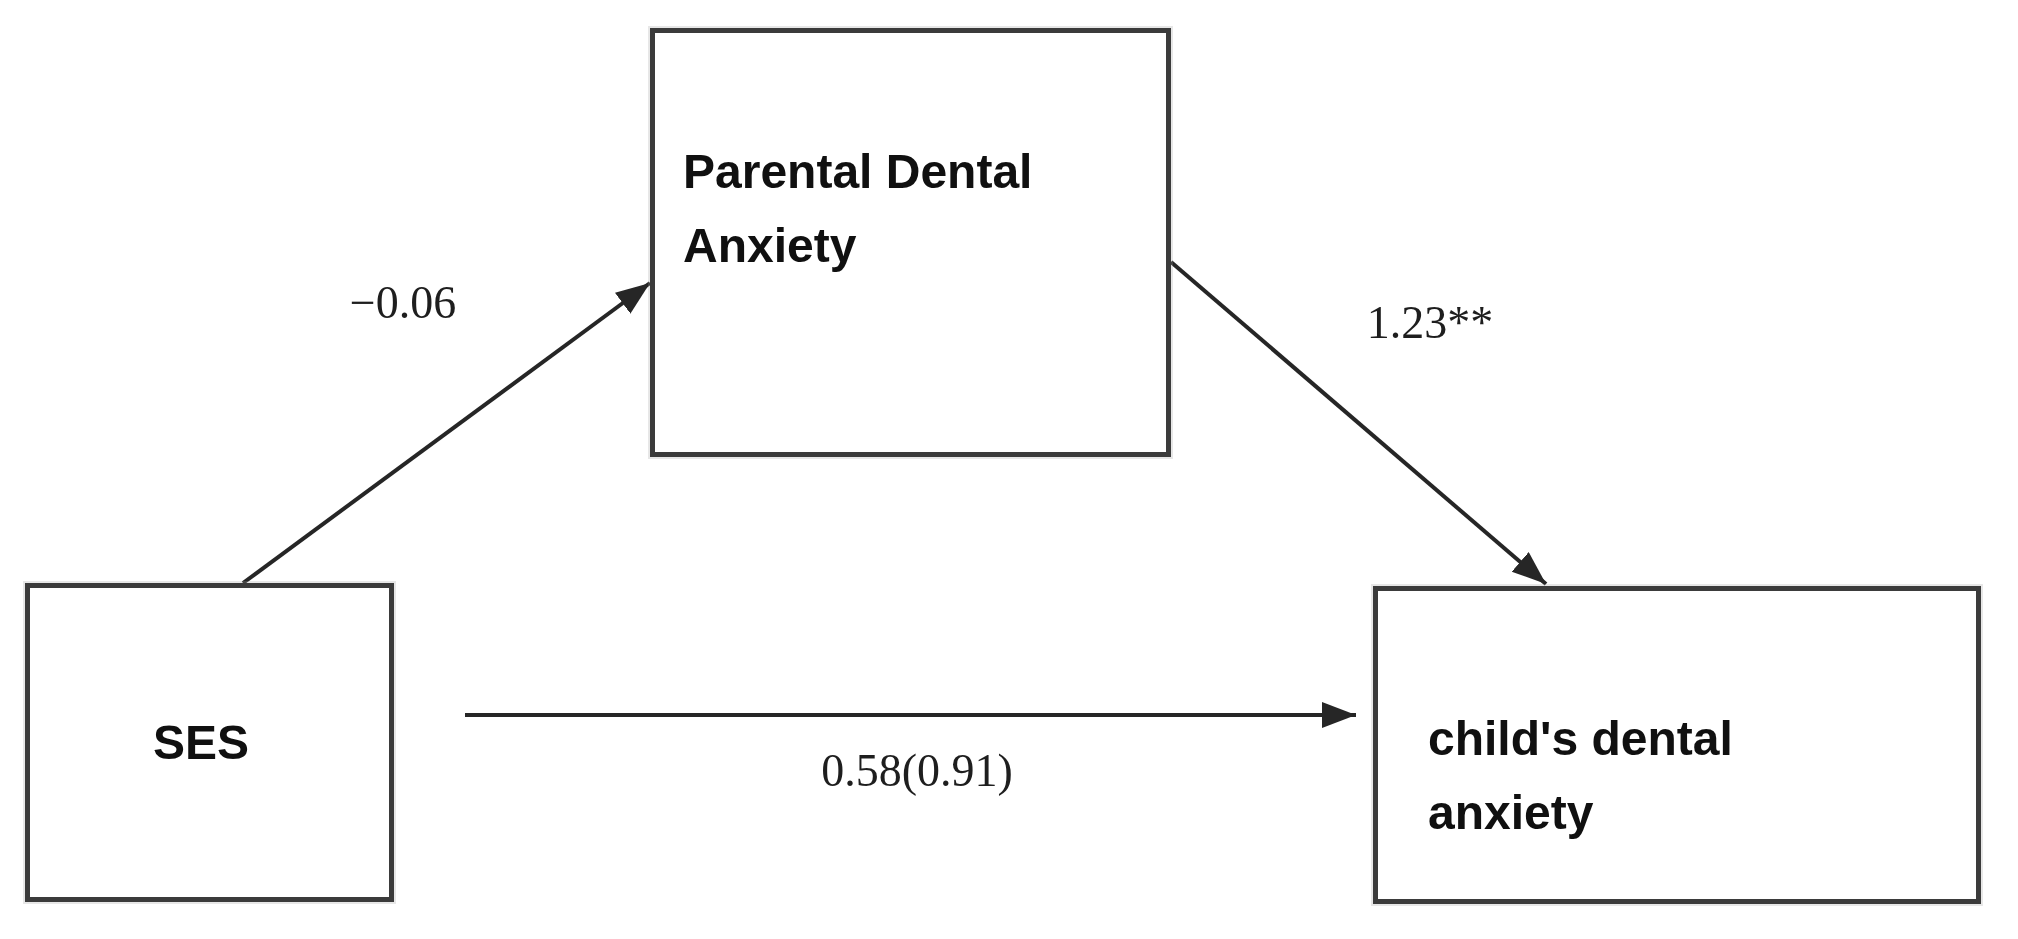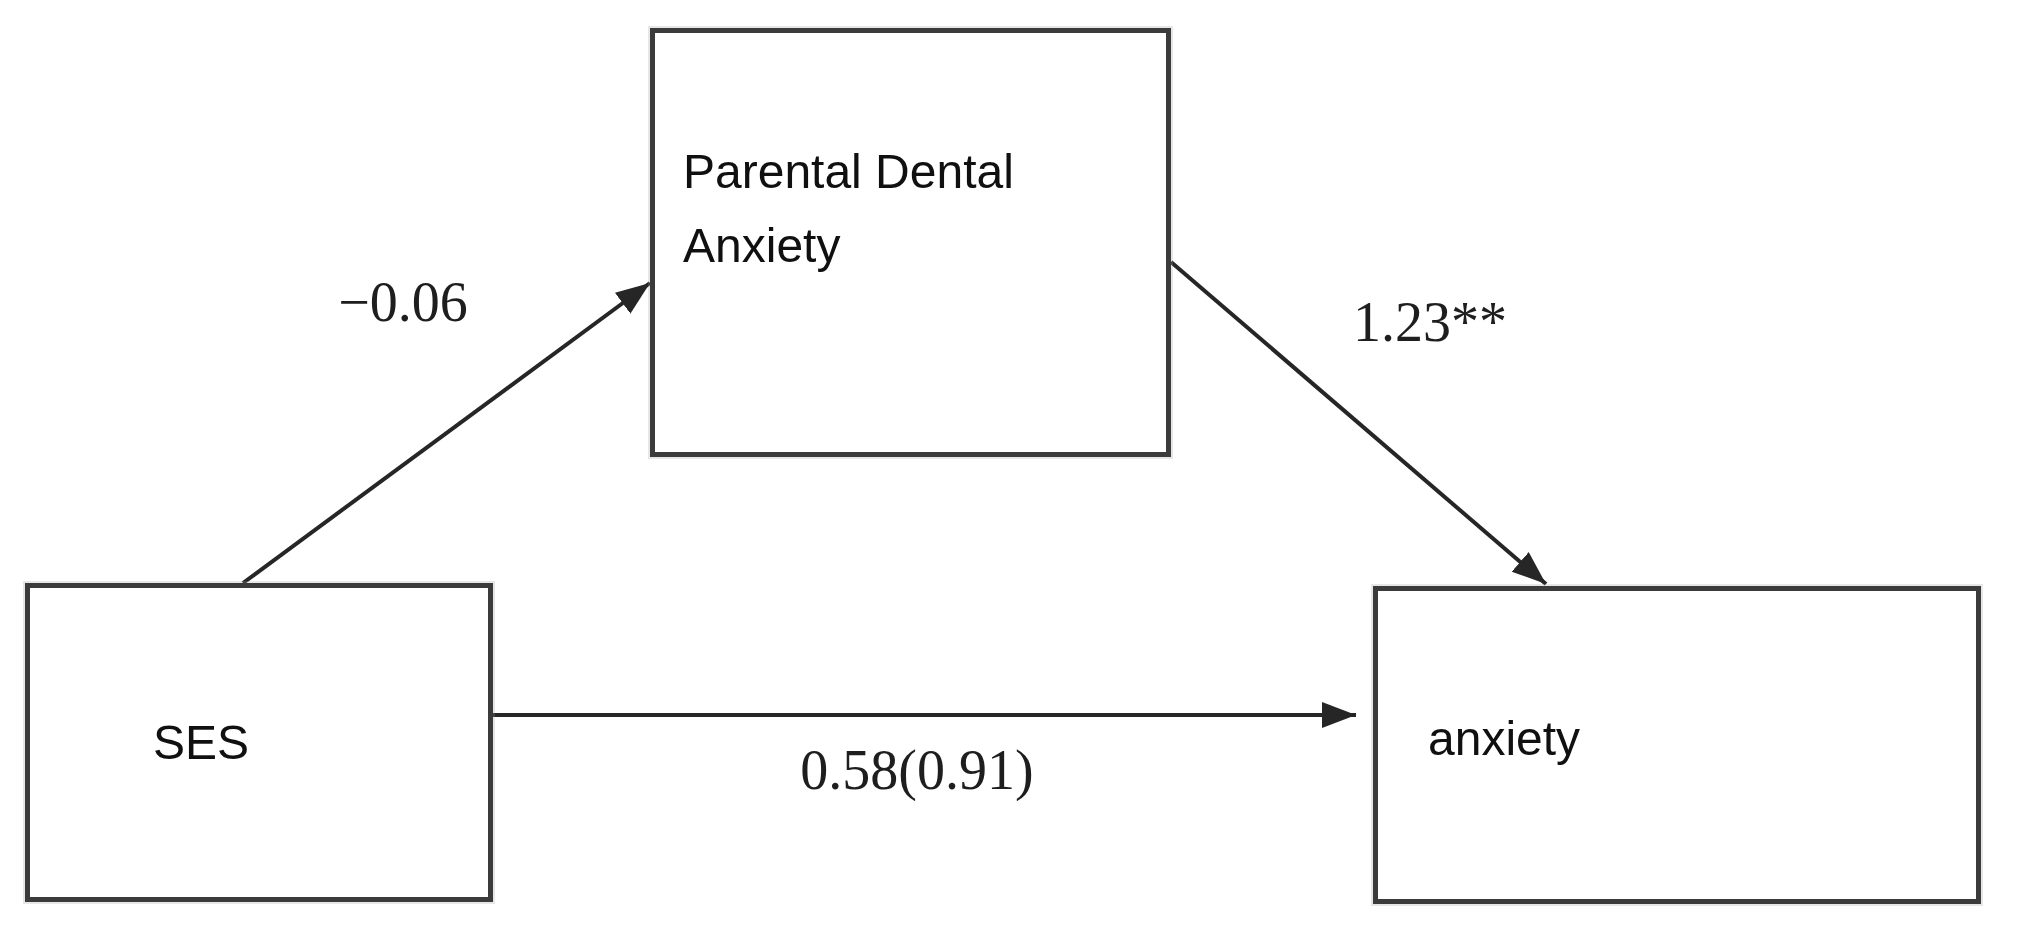--- a/index.html
+++ b/index.html
@@ -31,40 +31,40 @@
     fill: var(--line, #2b2b2b);
   }
   .node-box {
     position: absolute;
     background: #ffffff;
     border: 5px solid var(--border, #3b3b3b);
     box-sizing: border-box;
     box-shadow: 0 0 0 2px rgba(160,160,160,0.25);
   }
   .node-box.mediator { left: 650px; top: 28px;  width: 521px; height: 429px; }
-  .node-box.predictor{ left: 25px;  top: 583px; width: 468px; height: 319px; padding-left: 23px; }
+  .node-box.predictor{ left: 25px;  top: 583px; width: 369px; height: 319px; padding-left: 23px; }
   .node-box.outcome  { left: 1373px;top: 586px; width: 608px; height: 318px; }
   .node-label {
     position: absolute;
-    font-weight: normal;
+    font-weight: bold;
     font-size: 48px;
     line-height: 74px;
     color: var(--ink, #101010);
     letter-spacing: 0px;
     white-space: nowrap;
   }
   .node-box.mediator .node-label { left: 28px; top: 102px; }
   .node-box.predictor .node-label { left: 123px; top: 118px; }
   .node-box.outcome .node-label { left: 50px; top: 111px; }
   .node-label span { display: block; }
   .coef-label {
     position: absolute;
     transform: translate(-50%, -50%);
     font-family: "Liberation Serif", serif;
-    font-size: 56px;
+    font-size: 46px;
     color: #1e1e1e;
     white-space: nowrap;
   }
   .coef-a { left: 403px;  top: 302px; }
   .coef-b { left: 1430px; top: 322px; }
   .coef-c { left: 917px;  top: 770px; }
 </style>
 </head>
 <body>
 
@@ -89,20 +89,21 @@
   </div>
 
   <div class="node-box predictor">
     <div class="node-label">
       <span>SES</span>
     </div>
   </div>
 
   <div class="node-box outcome">
     <div class="node-label">
+      <span>child's dental</span>
       <span>anxiety</span>
     </div>
   </div>
 
   <div class="coef-label coef-a">−0.06</div>
   <div class="coef-label coef-b">1.23**</div>
   <div class="coef-label coef-c">0.58(0.91)</div>
 
 </div>
 

